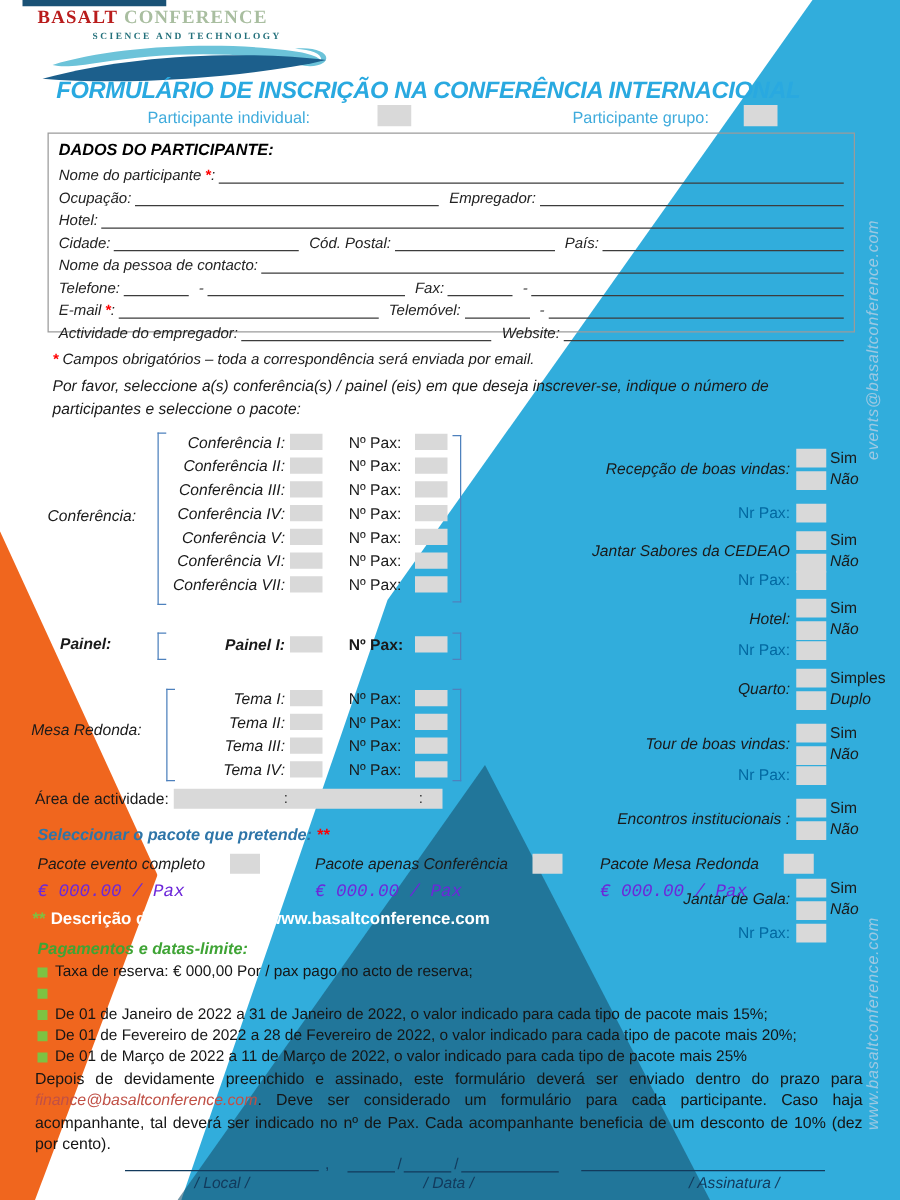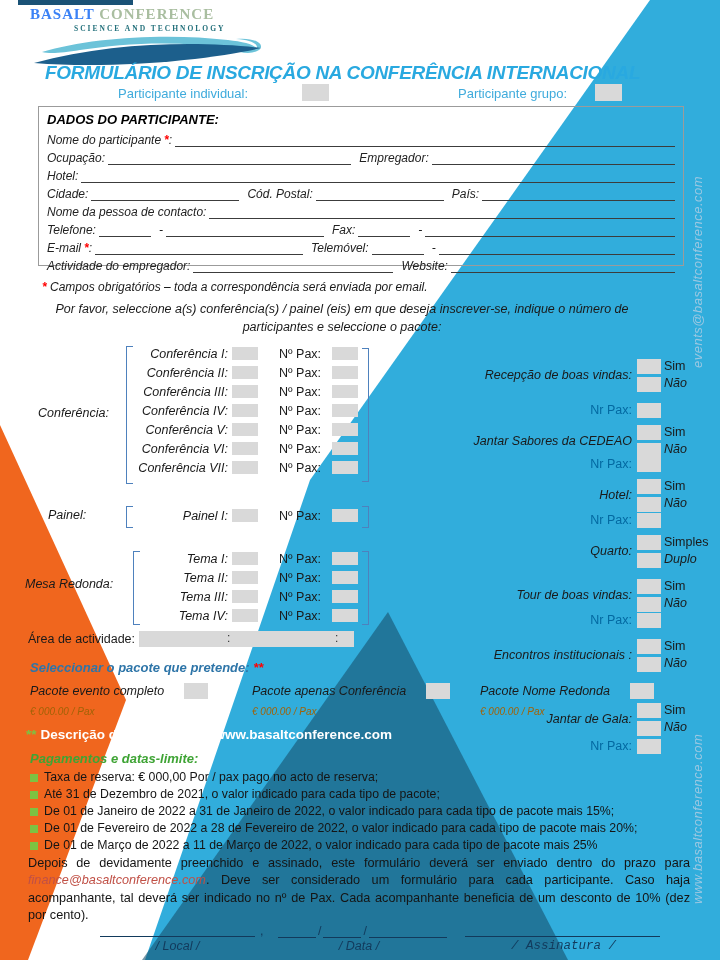--- a/index.html
+++ b/index.html
@@ -9,21 +9,21 @@
   
   .bg{position:absolute;left:0;top:0;width:720px;height:960px;pointer-events:none;}
   .bg-cyan{background:#31ADDC;clip-path:polygon(650px 0,720px 0,720px 960px,145px 960px,310px 480px);}
   .bg-orange{background:#F0661E;clip-path:polygon(0 425px,126px 700px,28px 960px,0 960px);}
   .bg-teal{background:rgba(23,82,110,0.60);clip-path:polygon(388px 612px,568px 960px,142px 960px);}
   .top-bar{position:absolute;left:18px;top:0;width:115px;height:5px;background:#1A5276;}
 
   
   .logo{position:absolute;left:30px;top:6px;width:260px;}
   .logo-line1{font-family:"Liberation Serif",serif;font-size:15px;font-weight:bold;letter-spacing:1px;white-space:nowrap;}
-  .brand1{color:#3b82f6;}
+  .brand1{color:#b91c1c;}
   .brand2{color:#A9BEA0;}
   .tagline{font-family:"Liberation Serif",serif;font-size:7.5px;letter-spacing:2px;color:#23707B;font-weight:bold;margin:1px 0 0 44px;white-space:nowrap;}
   .swoosh{margin-top:1px;}
 
   
   .title{position:absolute;left:45px;top:62px;font-size:19px;font-weight:bold;font-style:italic;color:#29A9E0;white-space:nowrap;letter-spacing:-0.3px;}
   .p-ind{position:absolute;left:118px;top:86px;font-size:13px;color:#3FABDC;}
   .p-grp{position:absolute;left:458px;top:86px;font-size:13px;color:#3FABDC;}
   .cb{background:#D9D9D9;display:inline-block;}
   .cb-top{position:absolute;width:27px;height:17px;top:84px;}
@@ -33,35 +33,35 @@
   .pbox-title{font-size:13px;font-weight:bold;font-style:italic;color:#000000;height:17px;}
   .f{display:flex;align-items:flex-end;height:18px;font-style:italic;font-size:12px;color:#222;white-space:nowrap;}
   .f .t{padding-right:3px;}
   .f .t2{padding:0 3px 0 8px;}
   .u{border-bottom:1px solid #3c3c3c;height:13px;}
   .g1{flex:1;}
   .u55{width:52px;}.u150{width:148px;}.u130{width:128px;}.u165{width:158px;}.u215{width:208px;}.u210{width:200px;}
   .red{color:#FF0000;font-weight:bold;}
 
   .note{position:absolute;left:42px;top:280px;font-size:12px;font-style:italic;color:#1a1a1a;}
-  .instr{position:absolute;left:42px;top:300px;width:600px;font-size:12.5px;font-style:italic;color:#1a1a1a;line-height:1.45;text-align:center;}
+  .instr{position:absolute;left:42px;top:300px;width:600px;font-size:12.5px;font-style:italic;color:#1a1a1a;line-height:1.45;}
 
   
   .grp-label{font-size:12.5px;font-style:italic;color:#1a1a1a;white-space:nowrap;}
   .brk{position:absolute;width:6px;border:1.5px solid #4E81BD;border-right:none;}
   .brk-r{position:absolute;width:6px;border:1.5px solid #4E81BD;border-left:none;}
   .selrow{display:flex;align-items:center;height:19px;font-size:12.5px;color:#1a1a1a;white-space:nowrap;}
   .sel-lbl{width:190px;text-align:right;padding-right:4px;font-style:italic;}
   .cb-sm{width:26px;height:13px;background:#D9D9D9;flex:none;}
   .pax-lbl{width:46px;margin-left:21px;}
   .pax-box{width:26px;height:13px;background:#D9D9D9;margin-left:7px;flex:none;}
 
   .conf-block{position:absolute;left:38px;top:344px;width:340px;}
   .conf-glabel{position:absolute;left:0;top:62px;}
-  .painel-block{position:absolute;left:38px;top:506px;width:340px;}
+  .painel-block{position:absolute;left:38px;top:506px;width:340px;font-weight:bold;}
   .painel-glabel{position:absolute;left:10px;top:2px;}
   .mesa-block{position:absolute;left:38px;top:549px;width:340px;}
   .mesa-glabel{position:absolute;left:-13px;top:28px;}
 
   
   .optgrp{position:absolute;left:420px;display:flex;align-items:center;height:34px;font-size:12.5px;color:#1a1a1a;white-space:nowrap;}
   .olbl{width:212px;text-align:right;padding-right:5px;font-style:italic;}
   .cbcol{display:flex;flex-direction:column;gap:3px;}
   .cb-yn{width:24px;height:15px;background:#D9D9D9;}
   .yncol{display:flex;flex-direction:column;justify-content:space-between;height:32px;margin-left:3px;font-style:italic;font-size:12.5px;line-height:15px;}
@@ -72,21 +72,21 @@
 
   
   .area-row{position:absolute;left:28px;top:631px;display:flex;align-items:center;font-size:12.5px;color:#1a1a1a;}
   .area-strip{position:relative;width:215px;height:16px;background:#D9D9D9;margin-left:4px;}
   .area-strip span{position:absolute;top:0;font-size:12px;color:#333;}
 
   .pk-head{position:absolute;left:30px;top:660px;font-size:13px;font-weight:bold;font-style:italic;color:#2E75A8;white-space:nowrap;}
   .pk-row{position:absolute;left:30px;top:683px;width:660px;height:18px;font-size:12.5px;font-style:italic;color:#1a1a1a;}
   .pk-item{position:absolute;display:flex;align-items:center;gap:20px;white-space:nowrap;}
   .pk-cb{width:24px;height:16px;background:#D9D9D9;}
-  .pk-prices{position:absolute;left:30px;top:706px;width:660px;height:16px;font-size:10px;font-style:italic;color:#a16207;}
+  .pk-prices{position:absolute;left:30px;top:706px;width:660px;height:16px;font-size:14px;font-style:italic;color:#6d28d9;font-family:Liberation Mono, monospace;}
   .pk-prices span{position:absolute;white-space:nowrap;}
 
   .desc-line{position:absolute;left:26px;top:727px;font-size:13.5px;font-weight:bold;color:#ffffff;white-space:nowrap;}
   .desc-line .stars{color:#7DC242;margin-right:4px;}
 
   .pay-head{position:absolute;left:30px;top:751px;font-size:13px;font-weight:bold;font-style:italic;color:#3FA435;white-space:nowrap;}
   .bullets{position:absolute;left:30px;top:770px;width:670px;}
   .bullet{display:flex;height:17px;font-size:12.3px;color:#151515;white-space:nowrap;}
   .sq{width:8px;height:8px;background:#7DC242;margin:4px 6px 0 0;flex:none;}
 
@@ -407,42 +407,41 @@
   <div class="pk-row">
     <span class="pk-item" style="left:0;">
         <span>Pacote evento completo</span>
         <span class="pk-cb"></span>
       </span>
     <span class="pk-item" style="left:222px;">
         <span>Pacote apenas Conferência</span>
         <span class="pk-cb"></span>
       </span>
     <span class="pk-item" style="left:450px;">
-        <span>Pacote Nome Redonda</span>
+        <span>Pacote Mesa Redonda</span>
         <span class="pk-cb"></span>
       </span>
   </div>
   <div class="pk-prices">
     <span style="left:0;">€ 000.00 / Pax</span>
     <span style="left:222px;">€ 000.00 / Pax</span>
     <span style="left:450px;">€ 000.00 / Pax</span>
   </div>
   <div class="desc-line">
     <span class="stars">**</span><span>Descrição dos pacotes em www.basaltconference.com</span>
   </div>
 
   <div class="pay-head">Pagamentos e datas-limite:</div>
   <div class="bullets">
     <div class="bullet">
         <span class="sq"></span>
         <span>Taxa de reserva: € 000,00 Por / pax pago no acto de reserva;</span>
       </div>
     <div class="bullet">
         <span class="sq"></span>
-        <span>Até 31 de Dezembro de 2021, o valor indicado para cada tipo de pacote;</span>
       </div>
     <div class="bullet">
         <span class="sq"></span>
         <span>De 01 de Janeiro de 2022 a 31 de Janeiro de 2022, o valor indicado para cada tipo de pacote mais 15%;</span>
       </div>
     <div class="bullet">
         <span class="sq"></span>
         <span>De 01 de Fevereiro de 2022 a 28 de Fevereiro de 2022, o valor indicado para cada tipo de pacote mais 20%;</span>
       </div>
     <div class="bullet">
@@ -461,19 +460,19 @@
     <div class="dateseg">
       <span class="u" style="width:38px;"></span>
       <span class="sl">/</span>
       <span class="u" style="width:38px;"></span>
       <span class="sl">/</span>
       <span class="u" style="width:78px;"></span>
     </div>
     <div class="sigline" style="left:425px;width:195px;top:0;"></div>
     <span class="lbl" style="left:60px;width:155px;">/ Local /</span>
     <span class="lbl" style="left:238px;width:162px;">/ Data /</span>
-    <span class="lbl" style="left:426px;width:195px;font-family:Liberation Mono, monospace;">/ Assinatura /</span>
+    <span class="lbl" style="left:450px;width:195px;">/ Assinatura /</span>
   </div>
 
   <div class="vtext v-events">events@basaltconference.com</div>
   <div class="vtext v-www">www.basaltconference.com</div>
 
 </div>
 
 </body></html>

